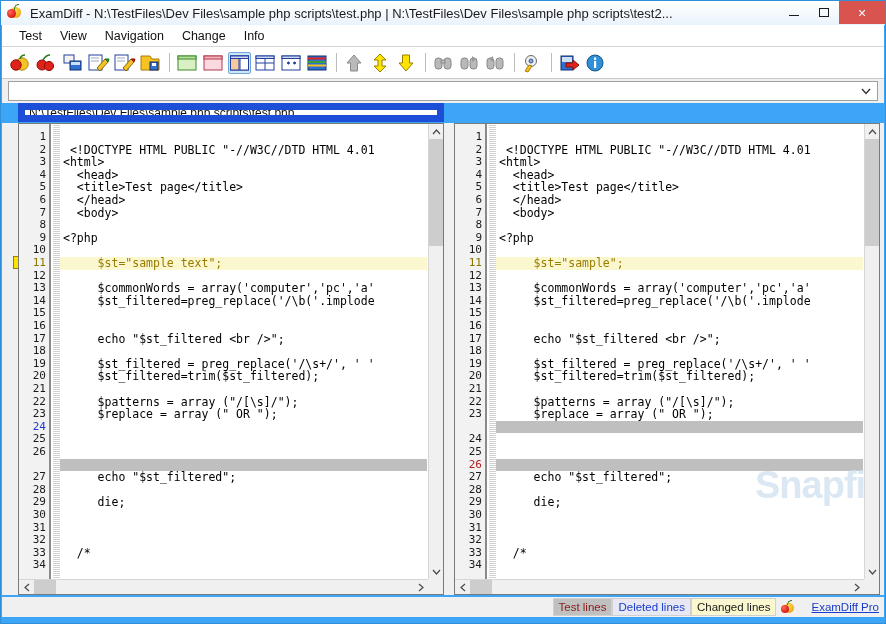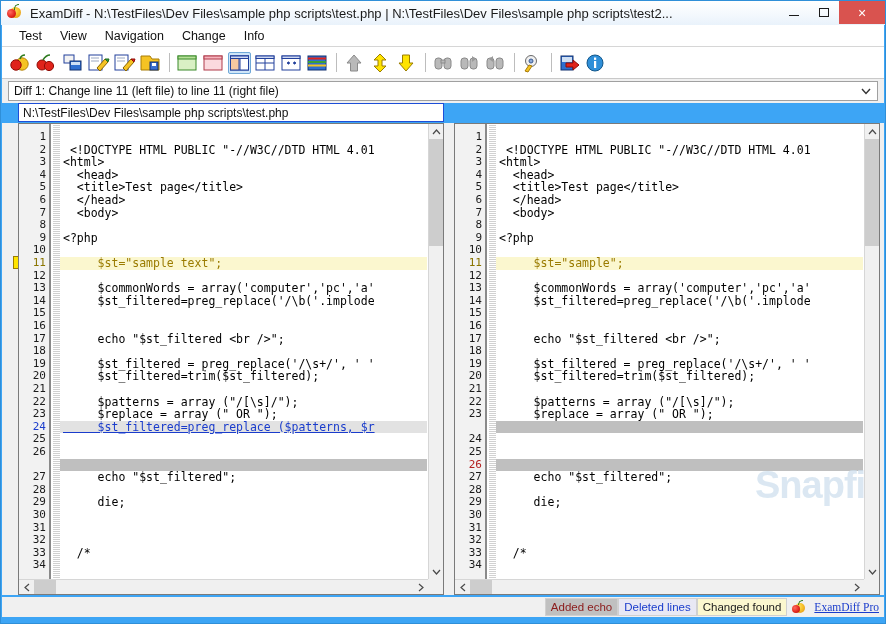--- a/index.html
+++ b/index.html
@@ -107,21 +107,21 @@
     display: flex; align-items: center; justify-content: center;
     color: #444; font-size: 10px;
   }
 
   
   .paths {
     position: absolute; left: 1px; top: 102px; width: 882px; height: 20px;
     display: flex;
   }
   .pathbox {
-    height: 19px; background: #ffffff; border: 1px solid #1d4ed8;
+    height: 19px; background: #ffffff; border: 7px solid #1d4ed8;
     font-size: 12px; color: #111; display: flex; align-items: center;
     padding-left: 4px; overflow: hidden; white-space: nowrap;
   }
   .pathbox.left  { width: 426px; margin-left: 16px; }
   .pathbox.right { width: 426px; margin-left: 10px; }
 
   
   .panes {
     position: absolute; left: 1px; top: 122px; width: 882px; height: 472px;
     background: #f0f0f0;
@@ -221,23 +221,22 @@
   .st-cell {
     height: 18px; display: flex; align-items: center; padding: 0 5px;
     border: 1px solid #d0d0d0;
   }
   .st-main { flex: 0 0 470px; margin-left: 3px; border-color: transparent; border-right-color:#c8c8c8; }
   .st-gap  { flex: 1 1 auto; }
   .legend-add { background: #c0c0c0; color: #8b1a1a; }
   .legend-del { background: #e8e8f4; color: #1a3ccc; }
   .legend-chg { background: #fbf7cf; color: #1b1b1b; }
   .brand {
-    display: flex; align-items: center; gap: 8px; padding: 0 5px; height: 18px;
+    display: flex; align-items: center; gap: 16px; padding: 0 5px; height: 18px;
     background: #f0f0f0;
-    font-family: Liberation Serif, serif;
   }
   .brand a { color: #1a3ccc; text-decoration: underline; font-size: 11.5px; }
   .brand-ico { width: 14px; height: 14px; position: relative; }
   .brand-ico .a { position:absolute; left:3px; top:3px; width:10px; height:10px; border-radius:50%;
                   background: radial-gradient(circle at 35% 35%, #ffe46a 0%, #f7c32a 45%, #e08a12 100%); }
   .brand-ico .c { position:absolute; left:0px; top:5px; width:8px; height:8px; border-radius:50%;
                   background: radial-gradient(circle at 35% 35%, #ff6a5e 0%, #e0231a 60%, #9c0f08 100%); }
   .brand-ico .s { position:absolute; left:6px; top:0px; width:5px; height:5px;
                   border-left:1.5px solid #2c7a1e; border-top:1.5px solid #2c7a1e; border-top-left-radius:5px; }
 </style>
@@ -448,21 +447,20 @@
       <svg width="23" height="22" viewBox="0 0 23 22">
         <circle cx="11" cy="11" r="8" fill="#2f8fd8" stroke="#12568a"></circle>
         <rect x="10" y="9" width="2.2" height="7" fill="#ffffff"></rect>
         <rect x="10" y="5.5" width="2.2" height="2.4" fill="#ffffff"></rect>
       </svg>
     </div>
   </div>
 
   <div class="diffbar">
     <div class="combo">
-      <span>Diff 1: Change line 11 (left file) to line 11 (right file)</span>
       <span class="arrow">
         <svg width="10" height="7" viewBox="0 0 10 7">
             <path d="M1 1 L5 5.5 L9 1" stroke="#333" stroke-width="1.4" fill="none"></path>
           </svg>
       </span>
     </div>
   </div>
 
   <div class="paths">
     <div class="pathbox left">N:\TestFiles\Dev Files\sample php scripts\test.php</div>
@@ -575,23 +573,20 @@
           </div>
           <div style="position: absolute; left: 0px; right: 0px; top: 259px; height: 12.6px;">
             <span style="position: absolute; left: 3px; top: 0px; white-space: pre; font-family: &quot;DejaVu Sans Mono&quot;, monospace; font-size: 11.5px; line-height: 12.6px; color: rgb(0, 0, 0);"></span>
           </div>
           <div style="position: absolute; left: 0px; right: 0px; top: 271.6px; height: 12.6px;">
             <span style="position: absolute; left: 3px; top: 0px; white-space: pre; font-family: &quot;DejaVu Sans Mono&quot;, monospace; font-size: 11.5px; line-height: 12.6px; color: rgb(0, 0, 0);">     $patterns = array ("/[\s]/");</span>
           </div>
           <div style="position: absolute; left: 0px; right: 0px; top: 284.2px; height: 12.6px;">
             <span style="position: absolute; left: 3px; top: 0px; white-space: pre; font-family: &quot;DejaVu Sans Mono&quot;, monospace; font-size: 11.5px; line-height: 12.6px; color: rgb(0, 0, 0);">     $replace = array (" OR ");</span>
           </div>
-          <div style="position: absolute; left: 0px; right: 0px; top: 296.8px; height: 12.6px; background: rgb(226, 226, 226);">
-            <span style="position: absolute; left: 3px; top: 0px; white-space: pre; font-family: &quot;DejaVu Sans Mono&quot;, monospace; font-size: 11.5px; line-height: 12.6px; color: rgb(26, 60, 204); text-decoration: underline;">     $st_filtered=preg_replace ($patterns, $r</span>
-          </div>
           <div style="position: absolute; left: 0px; right: 0px; top: 309.4px; height: 12.6px;">
             <span style="position: absolute; left: 3px; top: 0px; white-space: pre; font-family: &quot;DejaVu Sans Mono&quot;, monospace; font-size: 11.5px; line-height: 12.6px; color: rgb(0, 0, 0);"></span>
           </div>
           <div style="position: absolute; left: 0px; right: 0px; top: 322px; height: 12.6px;">
             <span style="position: absolute; left: 3px; top: 0px; white-space: pre; font-family: &quot;DejaVu Sans Mono&quot;, monospace; font-size: 11.5px; line-height: 12.6px; color: rgb(0, 0, 0);"></span>
           </div>
           <div style="position: absolute; left: 0px; right: 0px; top: 334.6px; height: 12.6px; background: rgb(191, 191, 191);">
             <span style="position: absolute; left: 3px; top: 0px; white-space: pre; font-family: &quot;DejaVu Sans Mono&quot;, monospace; font-size: 11.5px; line-height: 12.6px; color: rgb(0, 0, 0);"></span>
           </div>
           <div style="position: absolute; left: 0px; right: 0px; top: 347.2px; height: 12.6px;">
@@ -821,23 +816,23 @@
               <path d="M1 1 L5 4.5 L1 8" stroke="#4a4a4a" stroke-width="1.2" fill="none"></path>
             </svg>
         </div>
       </div>
       <div class="corner-box"></div>
     </div>
   </div>
 
   <div class="statusbar">
     <div class="st-gap"></div>
-    <div class="st-cell legend-add">Added echo</div>
+    <div class="st-cell legend-add">Test lines</div>
     <div class="st-cell legend-del">Deleted lines</div>
-    <div class="st-cell legend-chg">Changed found</div>
+    <div class="st-cell legend-chg">Changed lines</div>
     <div class="brand">
       <span class="brand-ico">
         <span class="a"></span>
           <span class="c"></span>
           <span class="s"></span>
       </span>
       <a href="#">ExamDiff Pro</a>
     </div>
   </div>
 

